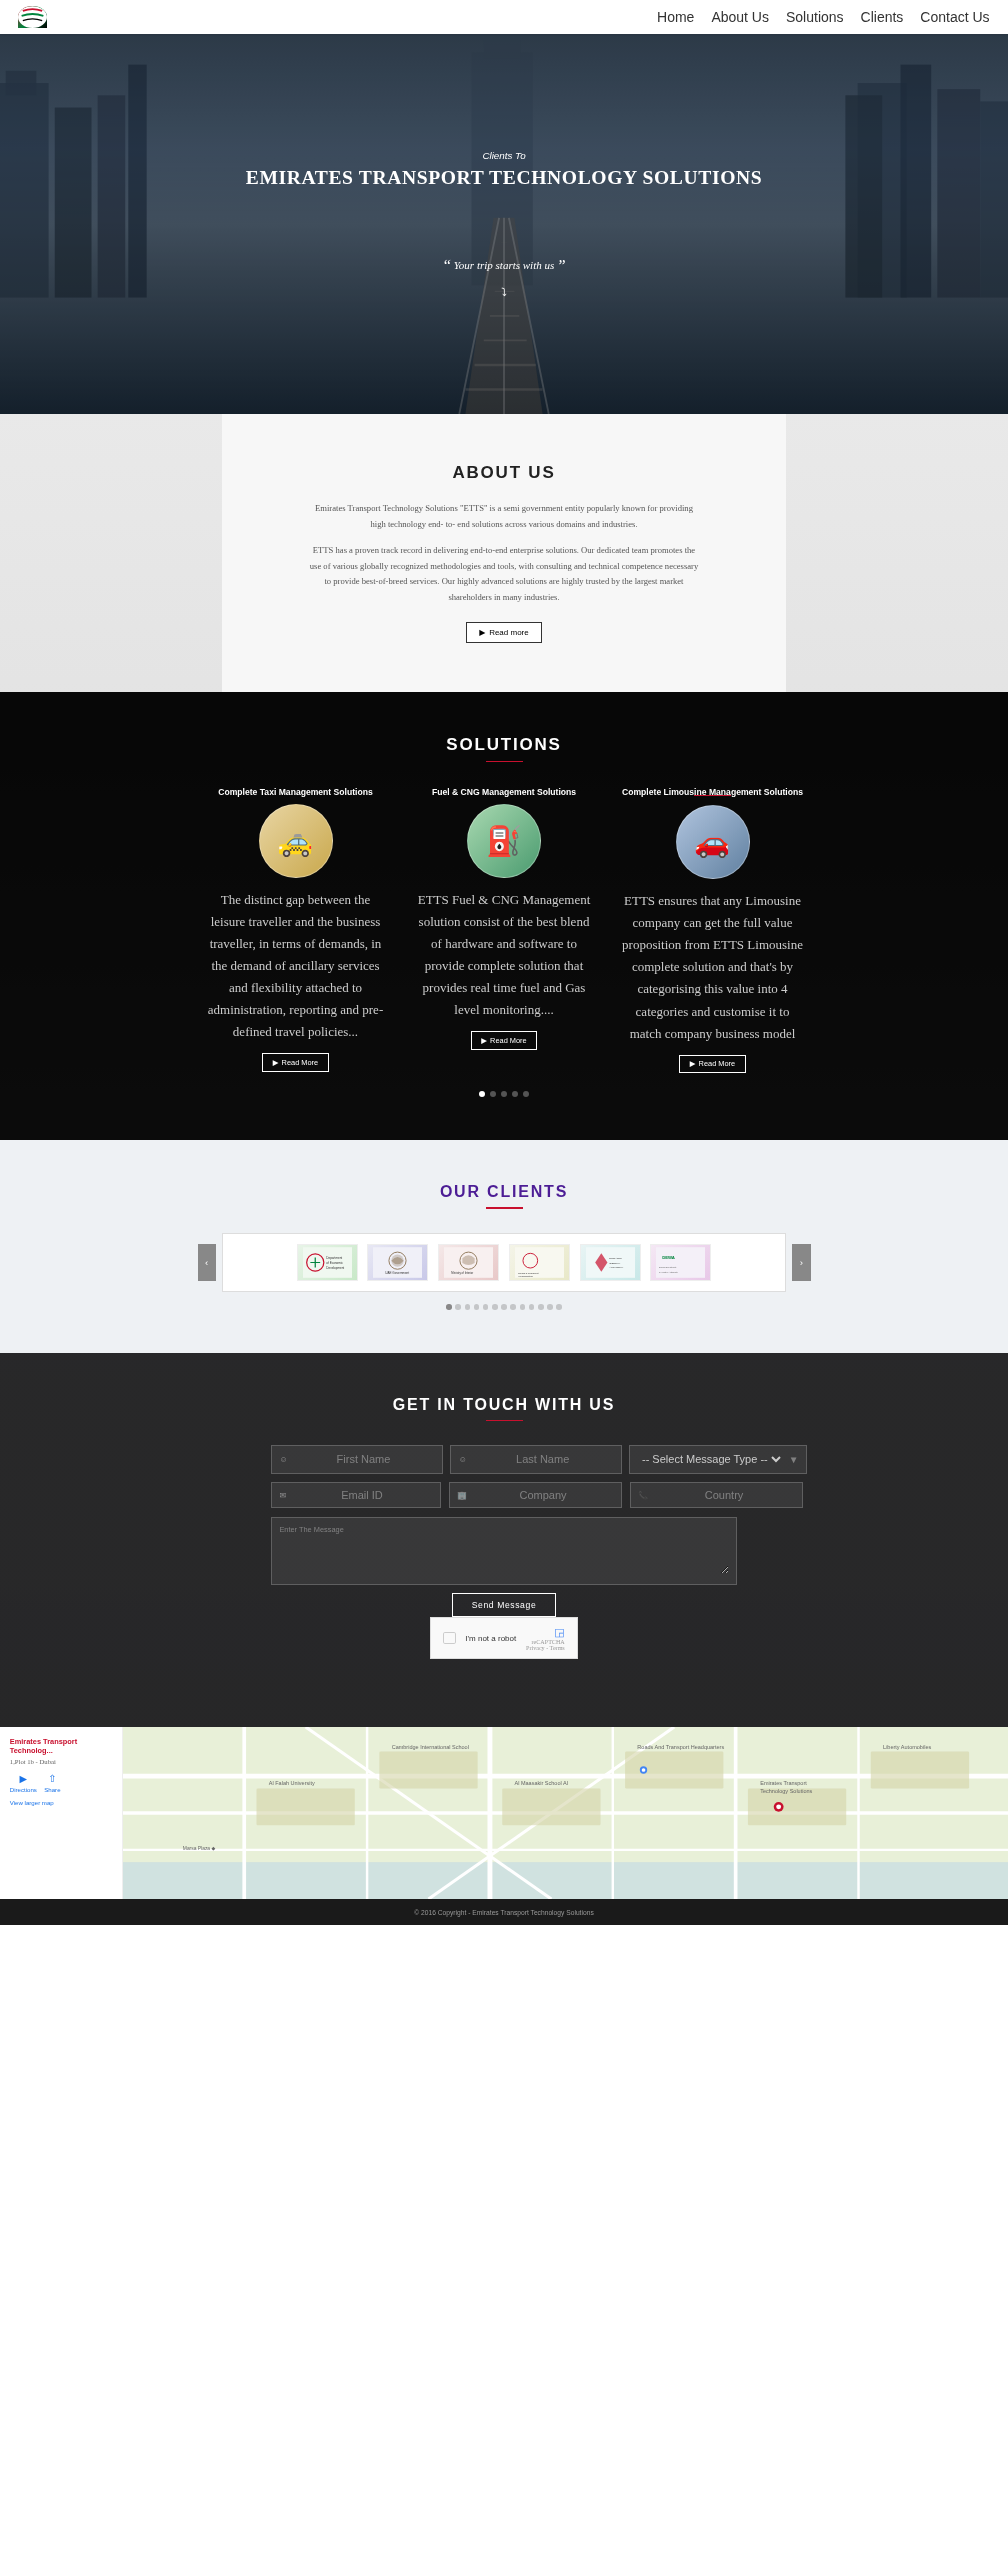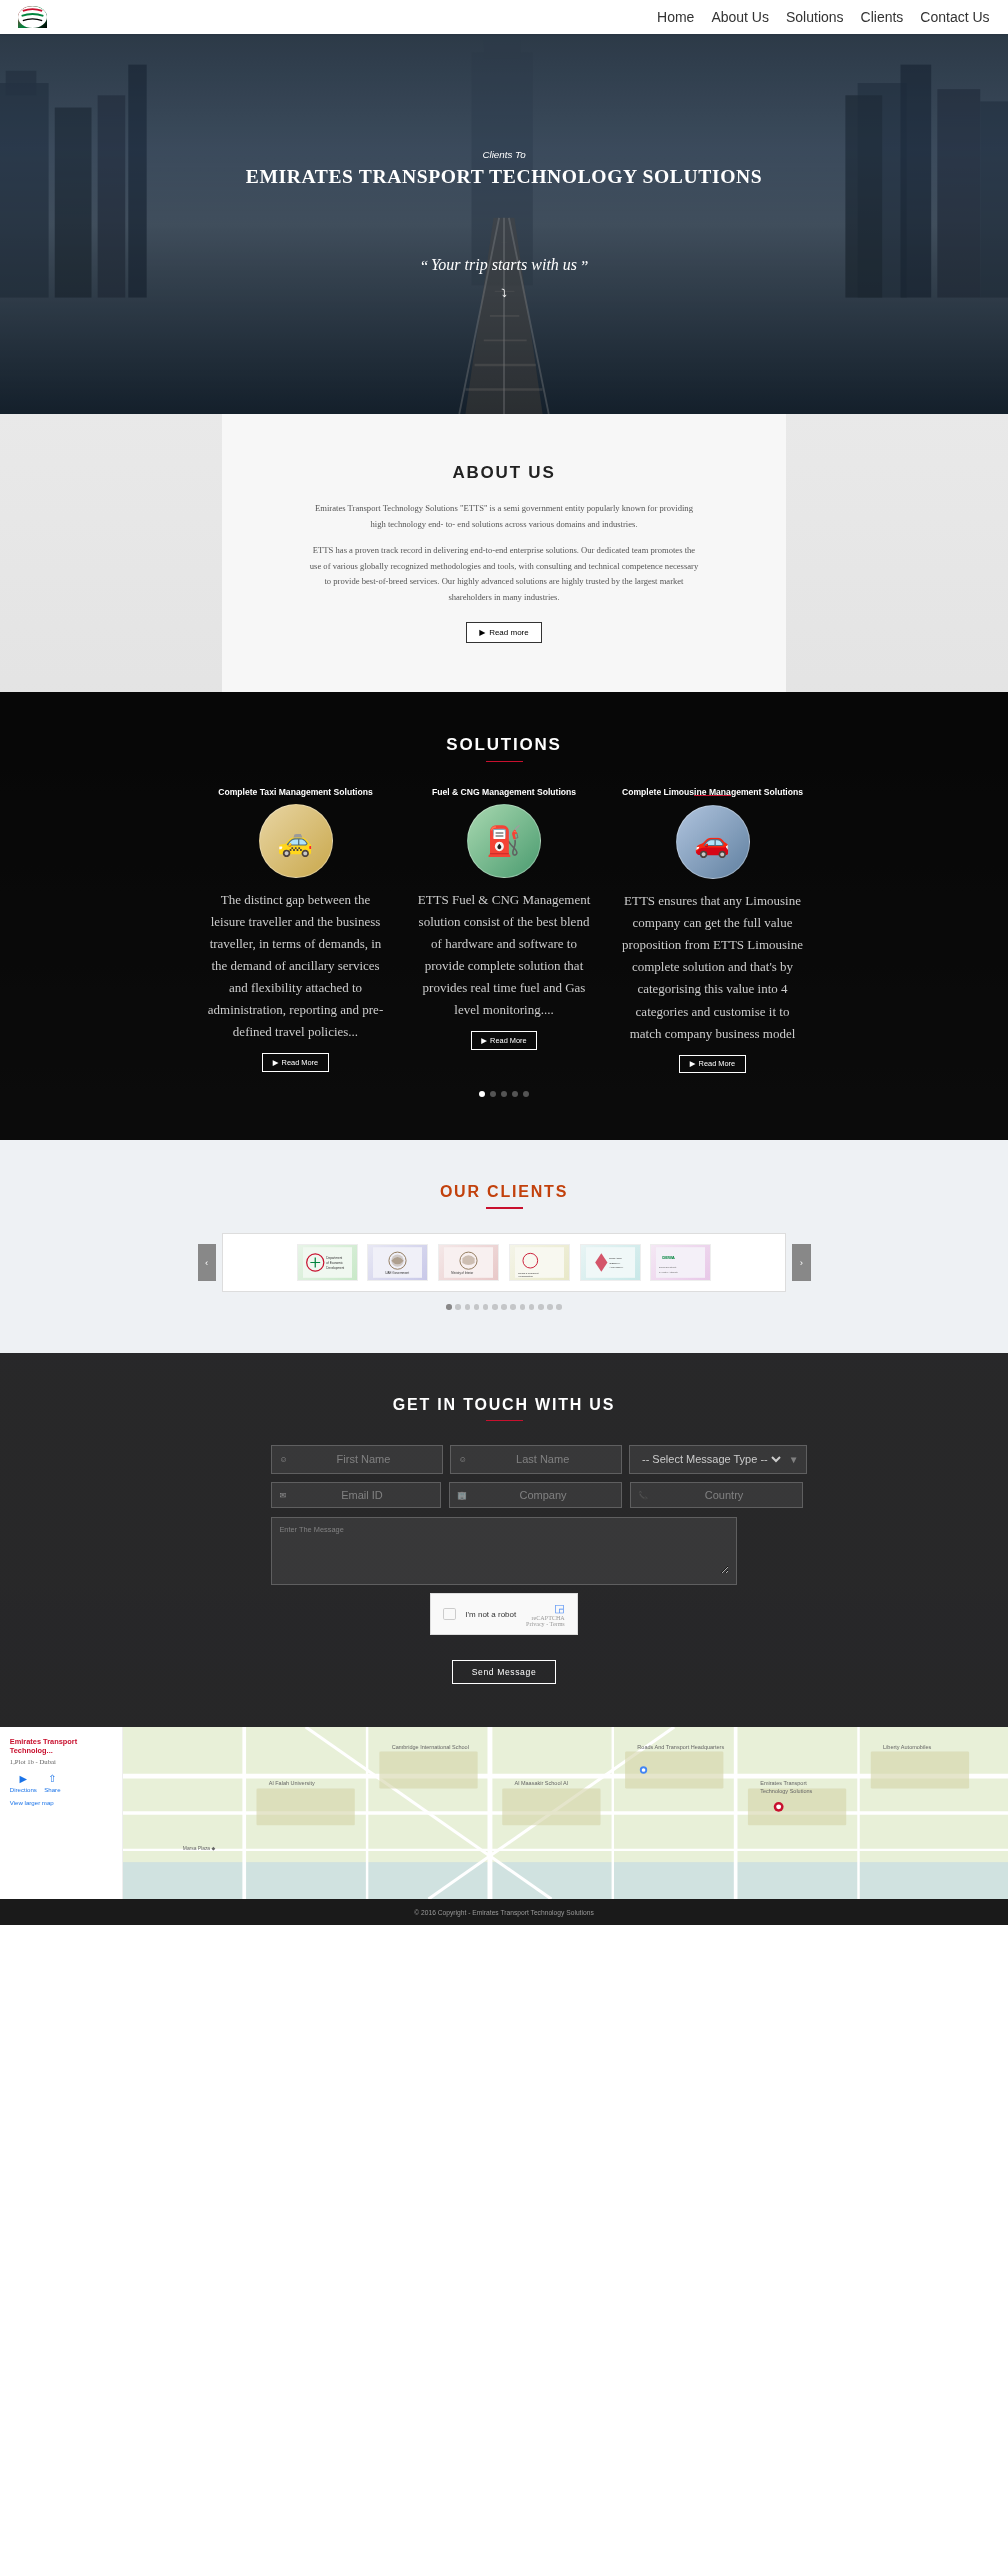--- a/index.html
+++ b/index.html
@@ -36,21 +36,21 @@
     .hero-bg {
       position: absolute; inset: 0;
       background:
         linear-gradient(rgba(0,0,0,0.45), rgba(0,0,0,0.55)),
         linear-gradient(180deg, #2c3e50 0%, #3d5a80 30%, #2c3e50 60%, #1a252f 100%);
       z-index: 0;
     }
     .hero-content { position: relative; z-index: 1; }
     .hero-welcome { font-size: 9.8px; font-style: italic; margin-bottom: 6.1px; font-family: Arial, sans-serif; }
     .hero-title { font-size: 19.6px; font-weight: bold; letter-spacing: 0.6px; text-transform: uppercase; margin-bottom: 12.3px; }
-    .hero-quote { font-size: 16px; margin-top: 18.4px; font-style: italic; }
+    .hero-quote { font-size: 11px; margin-top: 18.4px; font-style: italic; }
     .hero-quote::before { content: '\201C'; font-size: 16px; vertical-align: -2.5px; margin-right: 2.5px; }
     .hero-quote::after { content: '\201D'; font-size: 16px; vertical-align: -2.5px; margin-left: 2.5px; }
     .hero-chevron { margin-top: 11px; font-size: 13.5px; }
 
     
     .about-section {
       position: relative;
       padding: 49px 12.3px;
       text-align: center;
       background: #fff;
@@ -115,21 +115,21 @@
     .dot.active { background: #fff; }
 
     
     .clients-section {
       position: relative; padding: 43px 12.3px; text-align: center;
       background: rgba(200,210,220,0.3);
       overflow: hidden;
     }
     .clients-title {
       font-size: 16px; letter-spacing: 1.8px; margin-bottom: 6.1px;
-      font-family: Arial, sans-serif; font-weight: bold; color: #c2410c;
+      font-family: Arial, sans-serif; font-weight: bold; color: #4c1d95;
     }
     .clients-underline { width: 37px; height: 1.2px; background: #c8102e; margin: 0 auto 24.5px; }
     .clients-slider {
       display: flex; align-items: center; gap: 6.1px; justify-content: center;
       max-width: 613px; margin: 0 auto;
     }
     .slider-btn {
       width: 18.4px; height: 37px; background: #888; color: #fff;
       border: none; cursor: pointer; font-size: 9.8px; display: flex;
       align-items: center; justify-content: center;
@@ -540,35 +540,35 @@
       <div class="form-field">
         <span class="form-icon">📞</span>
         <input type="text" placeholder="Country" style="">
       </div>
     </div>
 
     <div class="form-textarea">
       <textarea placeholder="Enter The Message" style=""></textarea>
     </div>
 
+    <div style="display:flex;justify-content:center;">
+      <button class="send-btn">Send Message</button>
+    </div>
+
     <div style="display:flex;justify-content:center;margin-bottom:12.3px;">
       <div class="recaptcha-box">
         <div class="recaptcha-checkbox"></div>
         <span class="recaptcha-text">I'm not a robot</span>
         <div style="text-align:right;">
           <div style="font-size:11px;color:#4285f4;">◲</div>
           <div class="recaptcha-logo">reCAPTCHA</div>
           <div class="recaptcha-logo">Privacy - Terms</div>
         </div>
       </div>
     </div>
-
-    <div style="display:flex;justify-content:center;">
-      <button class="send-btn">Send Message</button>
-    </div>
   </div>
 </section>
 
 <section id="map" class="map-info-section">
   <div class="map-sidebar">
     <h4>Emirates Transport Technolog...</h4>
     <p>1,Plot 1b - Dubai</p>
     <div class="map-actions">
       <div class="map-action-btn">
         <span class="map-action-icon">▶</span>

